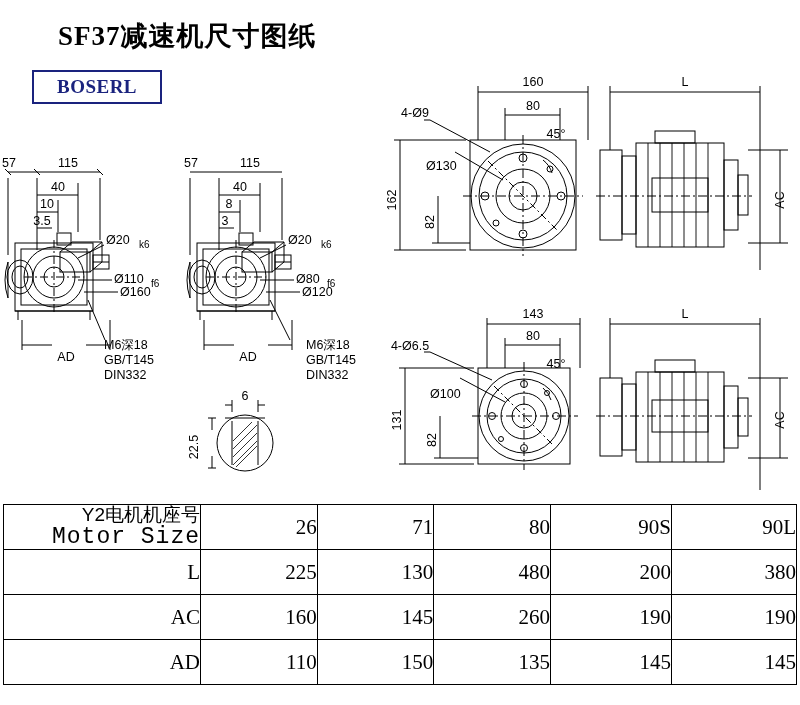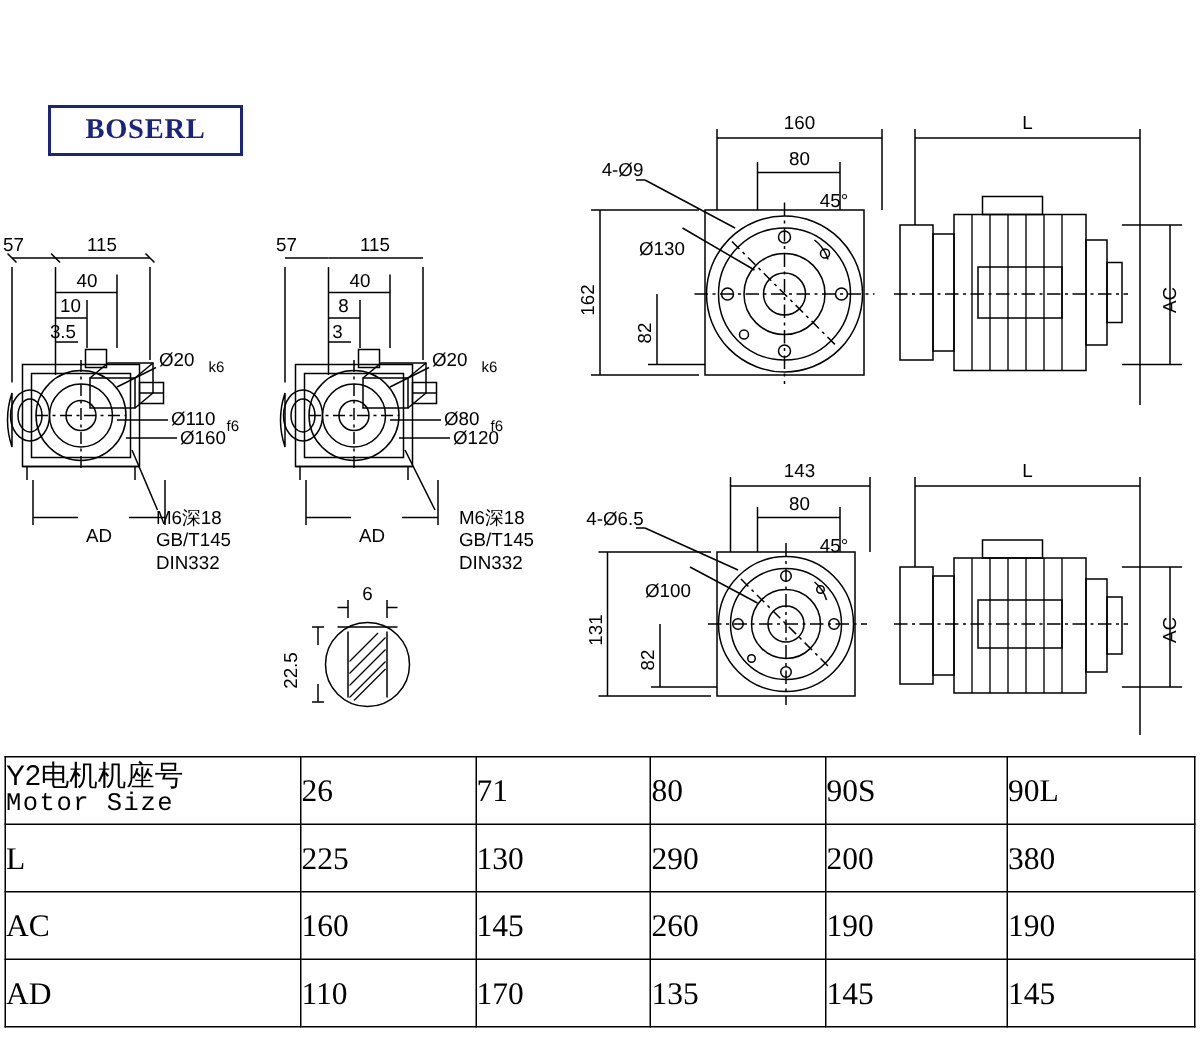--- a/index.html
+++ b/index.html
@@ -27,38 +27,39 @@
   svg{position:absolute;left:0;top:0;}
   .lbl{font-family:"Liberation Sans", sans-serif;font-size:12.5px;}
   .lbl-s{font-family:"Liberation Sans", sans-serif;font-size:10px;}
   
   .tbl{
     position:absolute;left:3px;top:504px;width:794px;
     border-collapse:collapse;
   }
   .tbl td{
     border:1px solid #000;
-    text-align:left;
+    text-align:right;
     font-family:"Liberation Serif", serif;
     font-size:21px;
     height:44px;
     padding:0;
   }
   .tbl td.hdr-l{
     width:196px;font-size:20px;line-height:1.05;
   }
   .tbl td.rowlabel{width:196px;font-size:21px;}
   .cn{font-family:"Liberation Sans", sans-serif;font-size:19px;}
-  .mono{font-family:"Liberation Mono", monospace;font-size:17px;letter-spacing:1px;}
+  .mono{font-family:"Liberation Mono", monospace;font-size:23px;letter-spacing:1px;}
 </style>
 </head>
 <body>
 
 <div id="page">
 
+  <div class="title">SF37减速机尺寸图纸</div>
 
   <div class="logo-box">
     <div class="logo-text">BOSERL</div>
   </div>
 
   <svg width="800" height="505" viewBox="0 0 800 505">
     <g stroke="#000" fill="none" stroke-width="1">
 
       <g>
 
@@ -371,36 +372,36 @@
         <td>26</td>
         <td>71</td>
         <td>80</td>
         <td>90S</td>
         <td>90L</td>
       </tr>
       <tr>
         <td class="rowlabel">L</td>
         <td>225</td>
         <td>130</td>
-        <td>290</td>
+        <td>480</td>
         <td>200</td>
         <td>380</td>
       </tr>
       <tr>
         <td class="rowlabel">AC</td>
         <td>160</td>
         <td>145</td>
         <td>260</td>
         <td>190</td>
         <td>190</td>
       </tr>
       <tr>
         <td class="rowlabel">AD</td>
         <td>110</td>
-        <td>170</td>
+        <td>150</td>
         <td>135</td>
         <td>145</td>
         <td>145</td>
       </tr>
     </tbody>
   </table>
 
 </div>
 
 </body></html>

